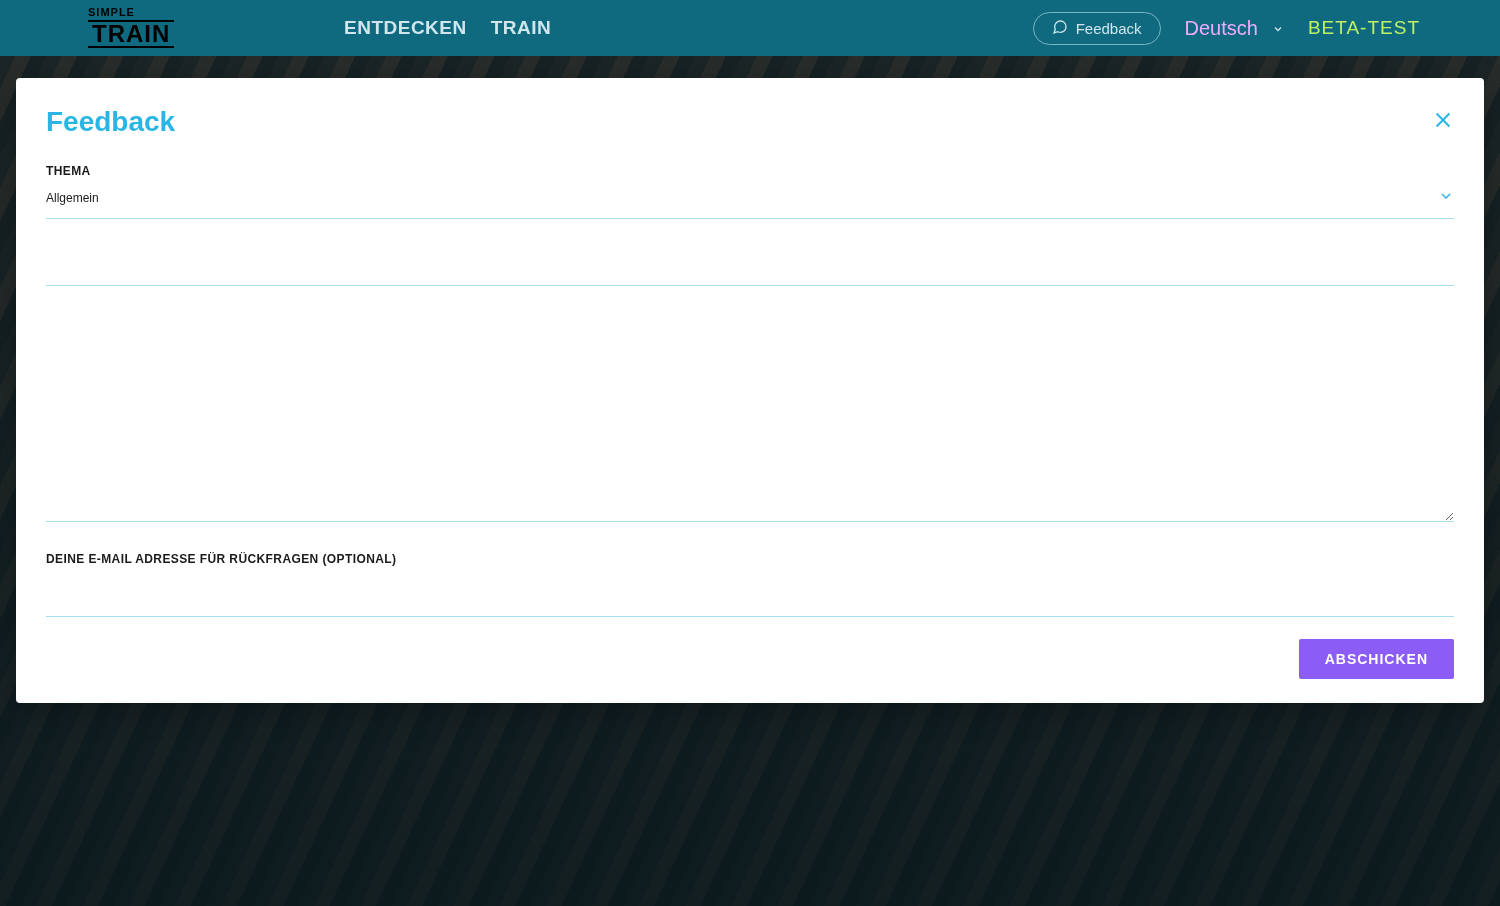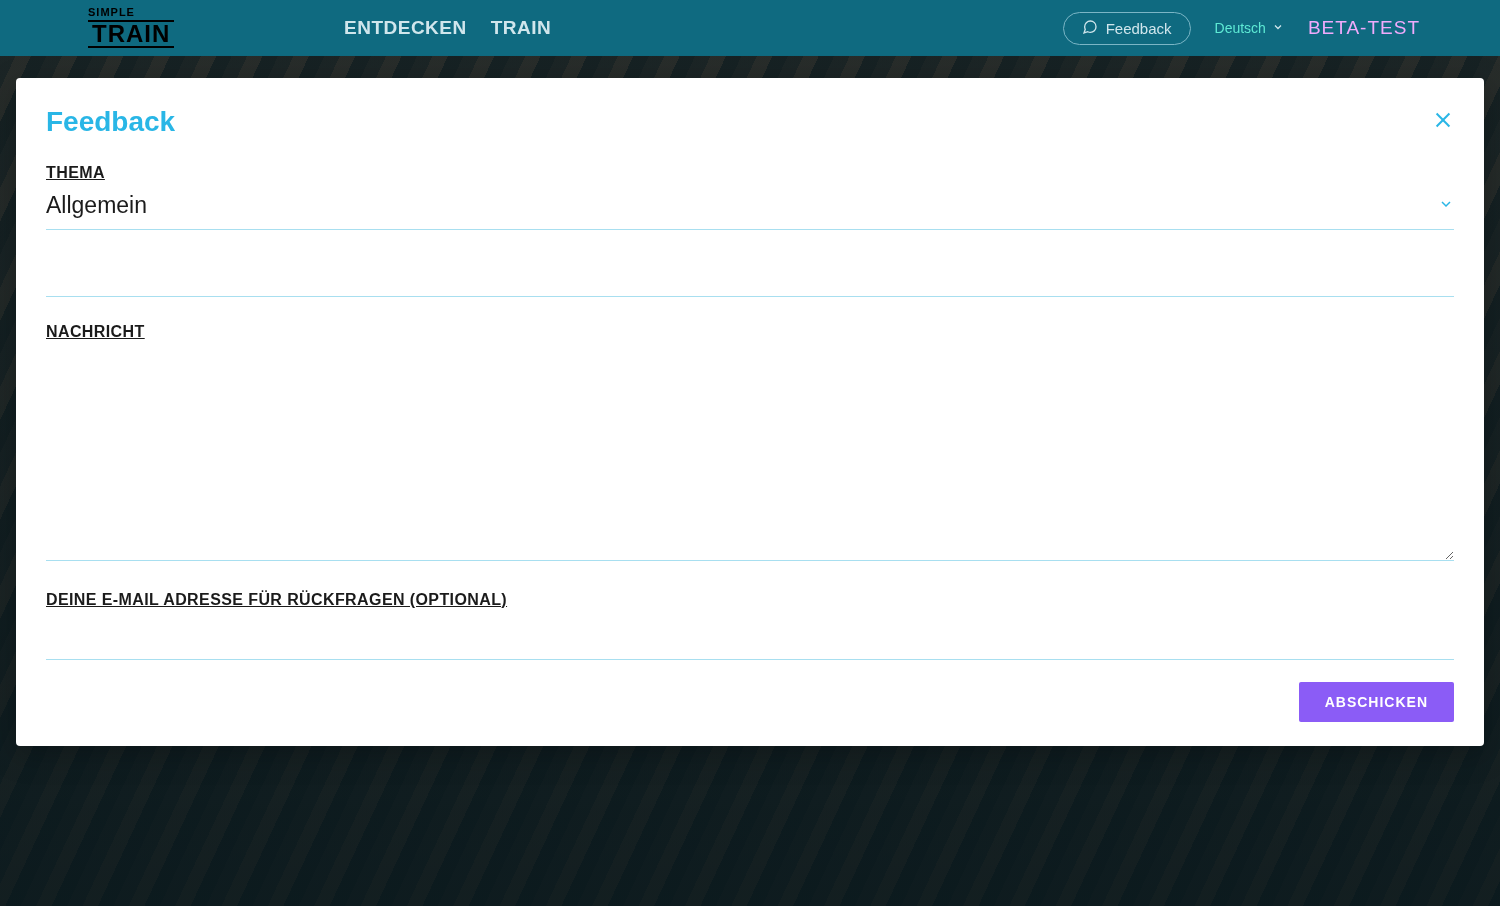--- a/index.html
+++ b/index.html
@@ -42,24 +42,24 @@
   .feedback-btn {
     border: 1px solid #7bb6c6;
     border-radius: 999px;
     padding: 6px 18px;
     display: flex; align-items: center; gap: 8px;
     color: #d0e6ec; font-size: 15px;
     cursor: pointer;
     background: transparent;
   }
   .lang {
-    display: flex; align-items: center; gap: 6px;
-    color: #5eead4; font-size: 14px; cursor: pointer;
-  }
-  .beta { color: #f0abfc; font-size: 19px; letter-spacing: 1px; }
+    display: flex; align-items: center; gap: 14px;
+    color: #f0abfc; font-size: 20px; cursor: pointer;
+  }
+  .beta { color: #bef264; font-size: 19px; letter-spacing: 1px; }
 
   
   .hero {
     position: absolute; left:0; right:0; top:56px; bottom:0;
     background:
       linear-gradient(rgba(10,40,50,.55), rgba(10,40,50,.55)),
       repeating-linear-gradient(115deg, #3a2f28 0 14px, #5a4638 14px 28px, #2c241e 28px 42px),
       linear-gradient(#6c5b4a, #2a2119);
     background-blend-mode: normal, overlay, normal;
   }
@@ -79,36 +79,35 @@
   }
   .modal-title {
     color: #29b6e6;
     font-size: 28px;
     font-weight: 700;
   }
   .close-x { color:#29b6e6; cursor:pointer; }
   .close-x svg { width:22px; height:22px; stroke:#29b6e6; stroke-width:2.2; }
 
   .field-label {
-    font-size: 16px; letter-spacing: .4px;
+    font-size: 12px; letter-spacing: .4px;
     text-transform: uppercase;
     color: #1b1b1b;
     font-weight: 600;
     margin-bottom: 10px;
-    text-decoration: underline;
   }
 
   .select-row {
     display: flex; justify-content: space-between; align-items: center;
     border-bottom: 1.5px solid #a8dff0;
     padding-bottom: 10px;
     margin-bottom: 26px;
     cursor: pointer;
   }
-  .select-value { font-size: 23px; color:#1b1b1b; }
+  .select-value { font-size: 12px; color:#1b1b1b; }
   .chev svg { width:16px; height:16px; stroke:#29b6e6; stroke-width:2.2; fill:none; }
 
   .text-input {
     width: 100%;
     border: none;
     border-bottom: 1.5px solid #a8dff0;
     font-size: 17px;
     padding: 10px 0;
     outline: none;
     margin-bottom: 26px;
@@ -186,21 +185,20 @@
       <svg viewBox="0 0 24 24">
           <polyline points="6 9 12 15 18 9"></polyline>
         </svg>
     </span>
   </div>
 
   
   <input class="text-input" type="text" value="" style="">
 
   
-  <div class="field-label">NACHRICHT</div>
   <textarea class="text-input" value="" style=""></textarea>
 
   
   <div class="field-label">DEINE E-MAIL ADRESSE FÜR RÜCKFRAGEN (OPTIONAL)</div>
   <input class="text-input email-input" type="email" value="" style="">
 
   <div class="actions">
     <button class="submit-btn" disabled="">ABSCHICKEN</button>
   </div>
 </div>

